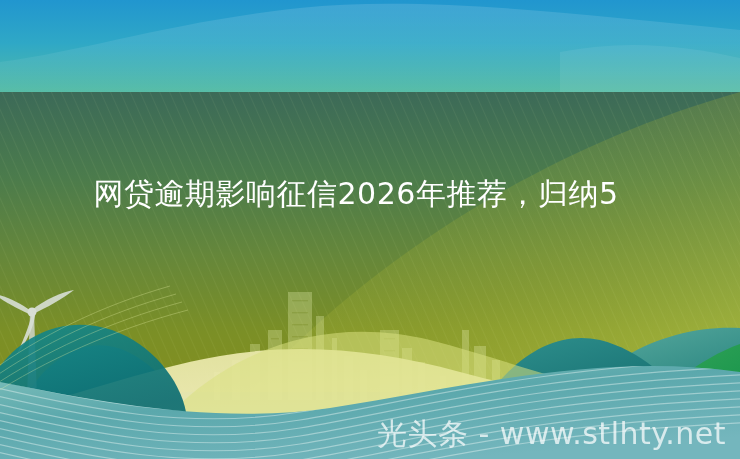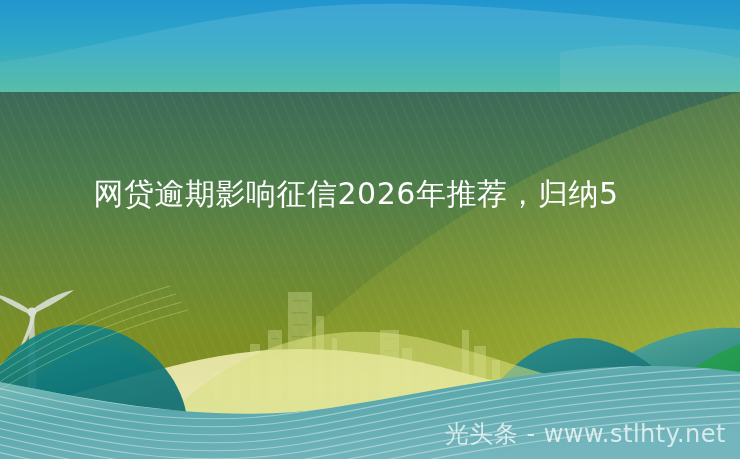--- a/index.html
+++ b/index.html
@@ -49,21 +49,21 @@
     font-family: "DejaVu Sans", "Liberation Sans", sans-serif;
   }
 
   
   #watermark {
     position: absolute;
     right: 14px;
     bottom: 8px;
     z-index: 50;
     color: rgba(255,255,255,0.72);
-    font-size: 24px;
+    font-size: 30px;
     line-height: 34px;
     white-space: nowrap;
     font-family: "DejaVu Sans", "Liberation Sans", sans-serif;
     letter-spacing: 0.5px;
   }
 </style>
 </head>
 <body>
 
 <div id="poster">

